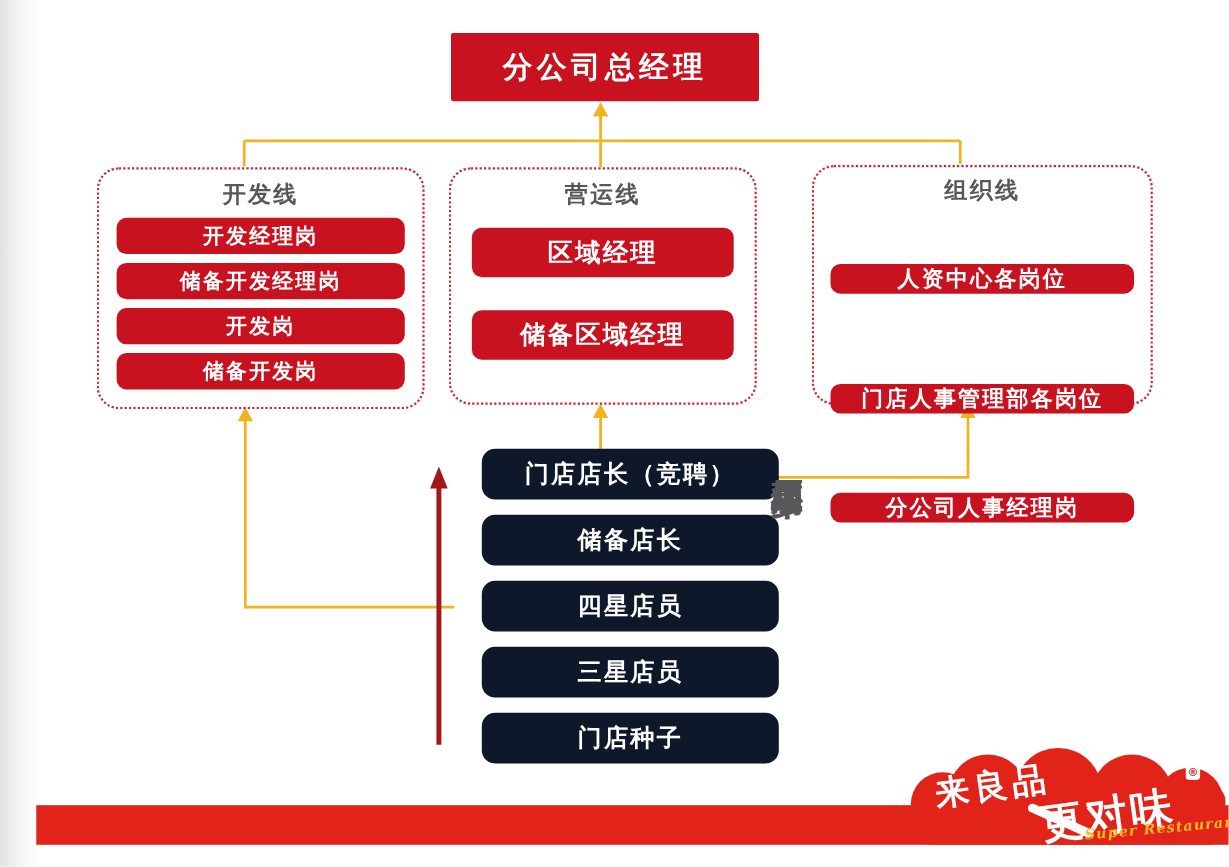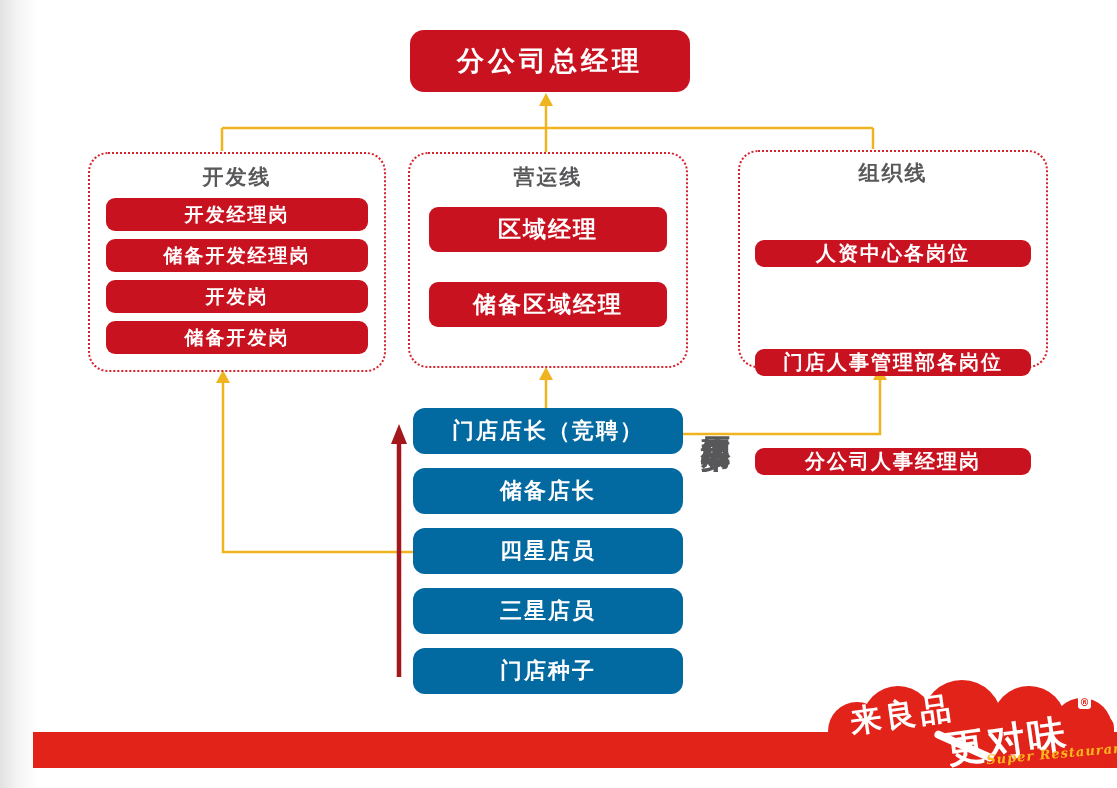--- a/index.html
+++ b/index.html
@@ -14,21 +14,21 @@
   .edge-gradient {
     position: absolute; left: 0; top: 0; width: 38px; height: 788px;
     background: linear-gradient(to right, #e2e2e2 0%, #f4f4f4 45%, #ffffff 100%);
     z-index: 1;
   }
 
   svg.connectors { position: absolute; left: 0; top: 0; z-index: 2; }
 
   .root-box {
     position: absolute; left: 410px; top: 30px; width: 280px; height: 62px;
-    background: #C9121F; border-radius: 14px;
+    background: #C9121F; border-radius: 2px;
     display: flex; align-items: center; justify-content: center;
     color: #ffffff; font-weight: bold; font-size: 27px; letter-spacing: 4px;
     z-index: 3;
   }
 
   .group {
     position: absolute; border: 2px dotted #D5232E; border-radius: 20px;
     box-sizing: border-box; z-index: 3; display: flex; flex-direction: column; align-items: center;
   }
   .group-title {
@@ -48,22 +48,22 @@
   .group-ops .gbox.b0 { margin-top: 16px; }
   .group-ops .gbox.b1 { margin-top: 30px; }
 
   .group-org  { left: 738px; top: 150px; width: 310px; height: 218px; padding-top: 7px; gap: 47px; }
   .group-org .gbox { width: 276px; height: 50px; font-size: 20px; }
   .group-org .gbox.b0 { margin-top: 6px; }
   .group-org .gbox.b1 { margin-top: 35px; }
   .group-org .gbox.b2 { margin-top: 25px; }
 
   .ladder-box {
-    position: absolute; left: 413px; width: 270px; height: 46px;
-    background: #0369a1; border-radius: 12px;
+    position: absolute; left: 438px; width: 270px; height: 46px;
+    background: #0f172a; border-radius: 12px;
     display: flex; align-items: center; justify-content: center;
     color: #ffffff; font-weight: bold; font-size: 22px; letter-spacing: 2px;
     z-index: 3;
   }
   .lb0 { top: 408px; } .lb1 { top: 468px; } .lb2 { top: 528px; }
   .lb3 { top: 588px; } .lb4 { top: 648px; }
 
   .ladder-note {
     position: absolute; left: 696px; top: 412px; height: 292px;
     writing-mode: vertical-rl; text-orientation: upright;

